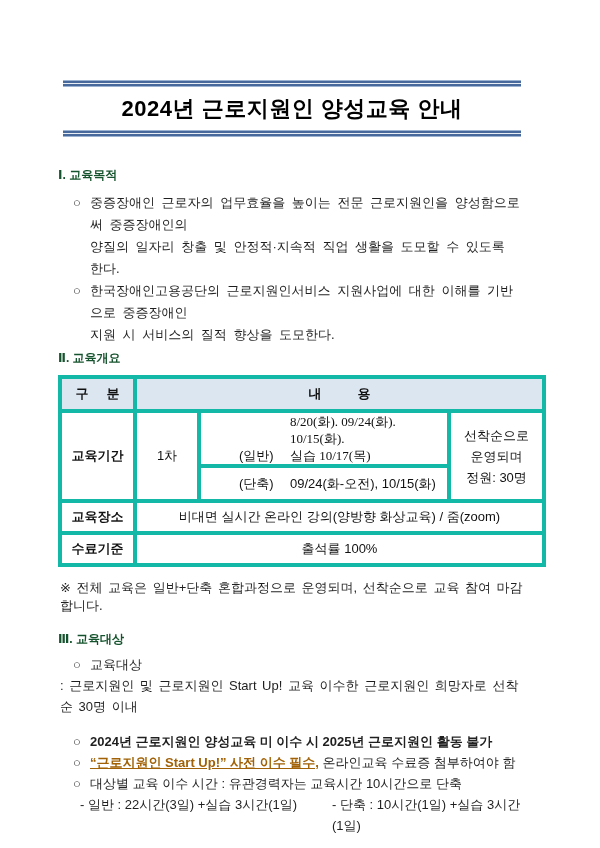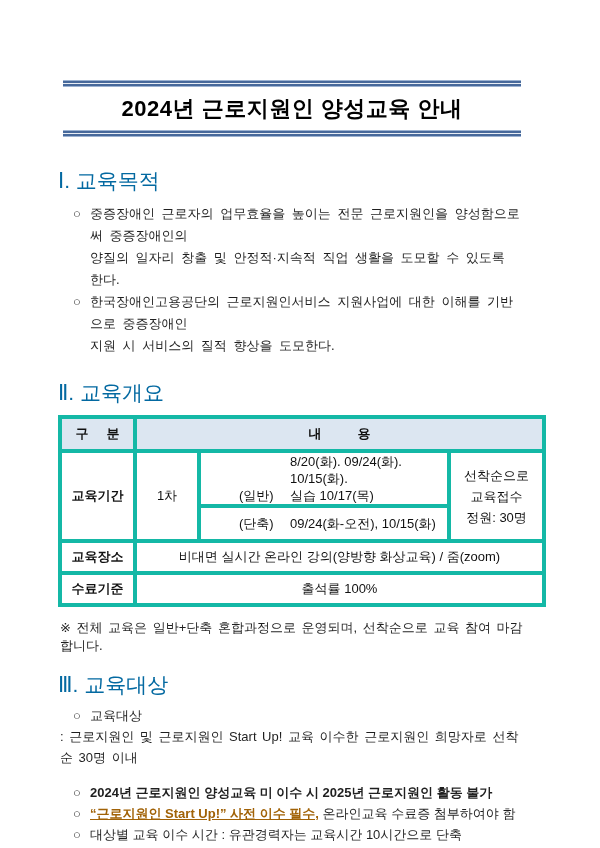--- a/index.html
+++ b/index.html
@@ -21,41 +21,41 @@
       #47699b 1px 3px,
       #e9eef5 3px 4px,
       #47699b 4px 6px,
       #9db3d2 6px 7px);
   }
   .title-text{
     text-align:center;font-weight:bold;font-size:22px;color:#000;
     padding:7px 0 6px 0;letter-spacing:0.5px;
   }
   
-  .sec-heading{font-weight:normal;font-size:21px;color:#0369a1;margin-left:58px;}
+  .sec-heading{font-weight:bold;font-size:12px;color:#14532d;margin-left:58px;}
   .h1{margin-top:30px;}
-  .h2{margin-top:22px;}
+  .h2{margin-top:4px;}
   .h3{margin-top:16px;}
   
   .bullet-list{margin:8px 60px 0 73px;line-height:22px;}
   .bullet{display:flex;}
   .marker{width:17px;flex:none;}
   .btext{white-space:pre-line;word-spacing:3px;}
   
   table{border-collapse:collapse;margin:8px 0 0 58px;font-size:13px;color:#111;table-layout:fixed;}
   td,th{border:4px solid #14b8a6;text-align:center;vertical-align:middle;padding:0;}
   th{background:#dce6f1;font-weight:bold;white-space:pre;height:30px;}
   .lab{font-weight:bold;}
   .h-gen{height:37px;}
   .h-short{height:31px;margin-top:13px;}
   .h-place{height:28px;}
   .h-crit{height:28px;}
   .sched{display:flex;align-items:flex-end;text-align:left;padding-left:38px;line-height:17px;}
   .slabel{width:51px;flex:none;}
-  .sdates{white-space:pre-line;}
+  .sdates{white-space:pre-line;font-family:Liberation Serif, serif;}
   .capacity{white-space:pre-line;line-height:21px;}
   
   .note{margin:12px 60px 0 60px;word-spacing:2px;}
   
   .s3-list{margin:6px 58px 0 0;line-height:21px;}
   .li{display:flex;margin-left:73px;}
   .li.bold{font-weight:bold;}
   .gap{height:14px;}
   .colon-line{margin-left:60px;word-spacing:2px;}
   .link{color:#a16207;font-weight:bold;text-decoration:underline;cursor:pointer;}
@@ -106,21 +106,21 @@
       <td rowspan="2" class="lab">교육기간</td>
       <td rowspan="2">1차</td>
       <td class="h-gen">
         <div class="sched">
           <span class="slabel">(일반)</span>
           <span class="sdates">8/20(화). 09/24(화). 10/15(화).
 실습 10/17(목)</span>
         </div>
       </td>
       <td rowspan="2" class="capacity">선착순으로
-교육접수
+운영되며
 정원: 30명</td>
     </tr>
     <tr>
       <td class="h-short">
         <div class="sched">
           <span class="slabel">(단축)</span>
           <span>09/24(화-오전), 10/15(화)</span>
         </div>
       </td>
     </tr>

